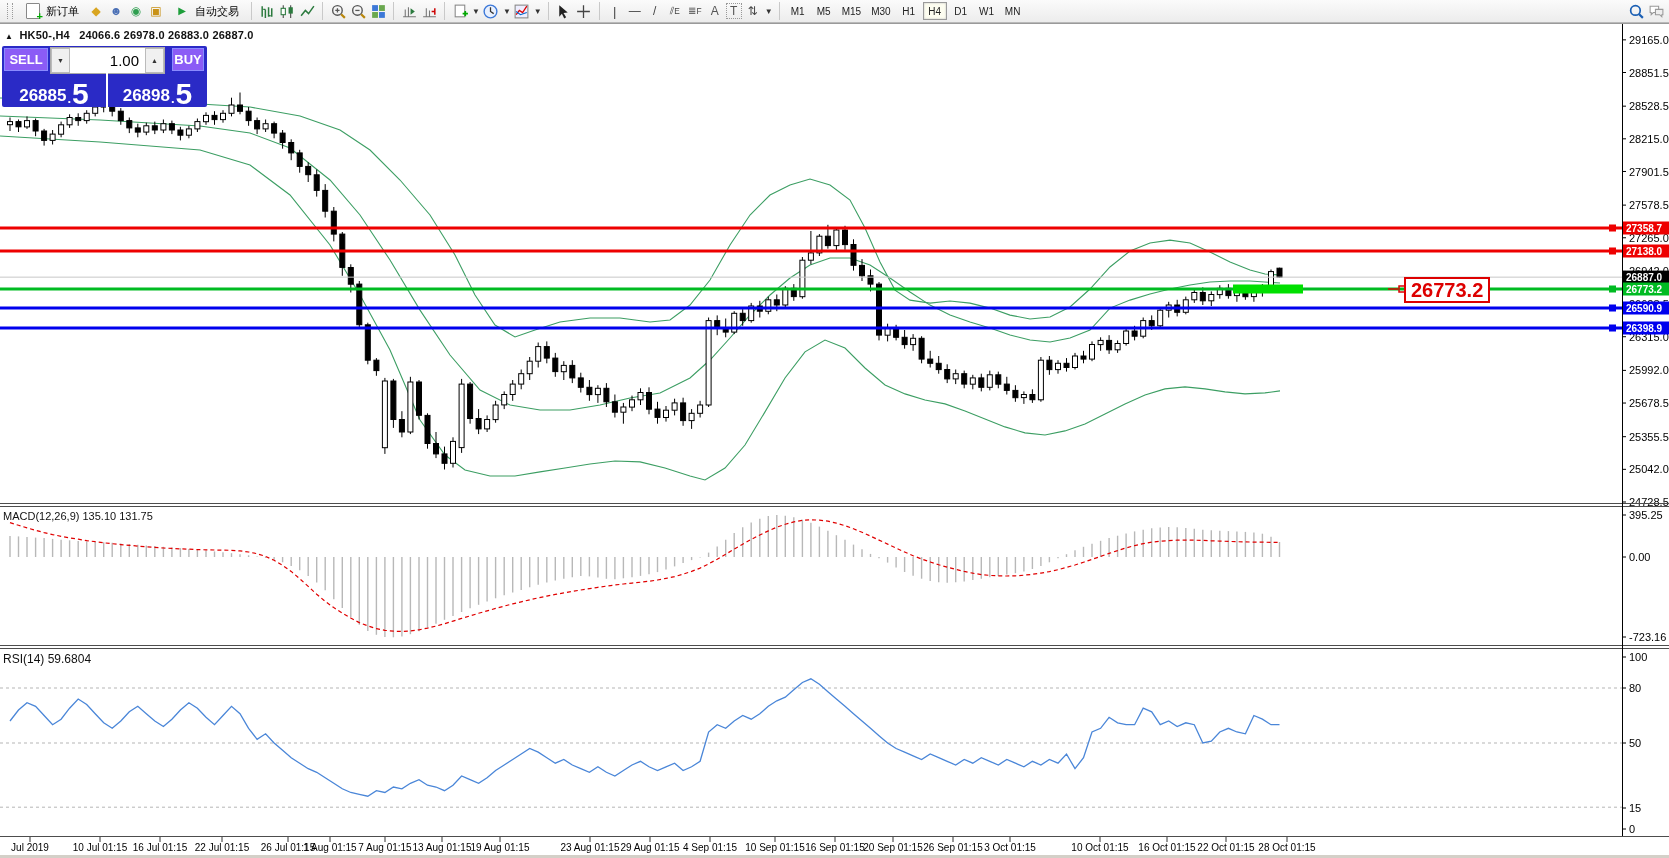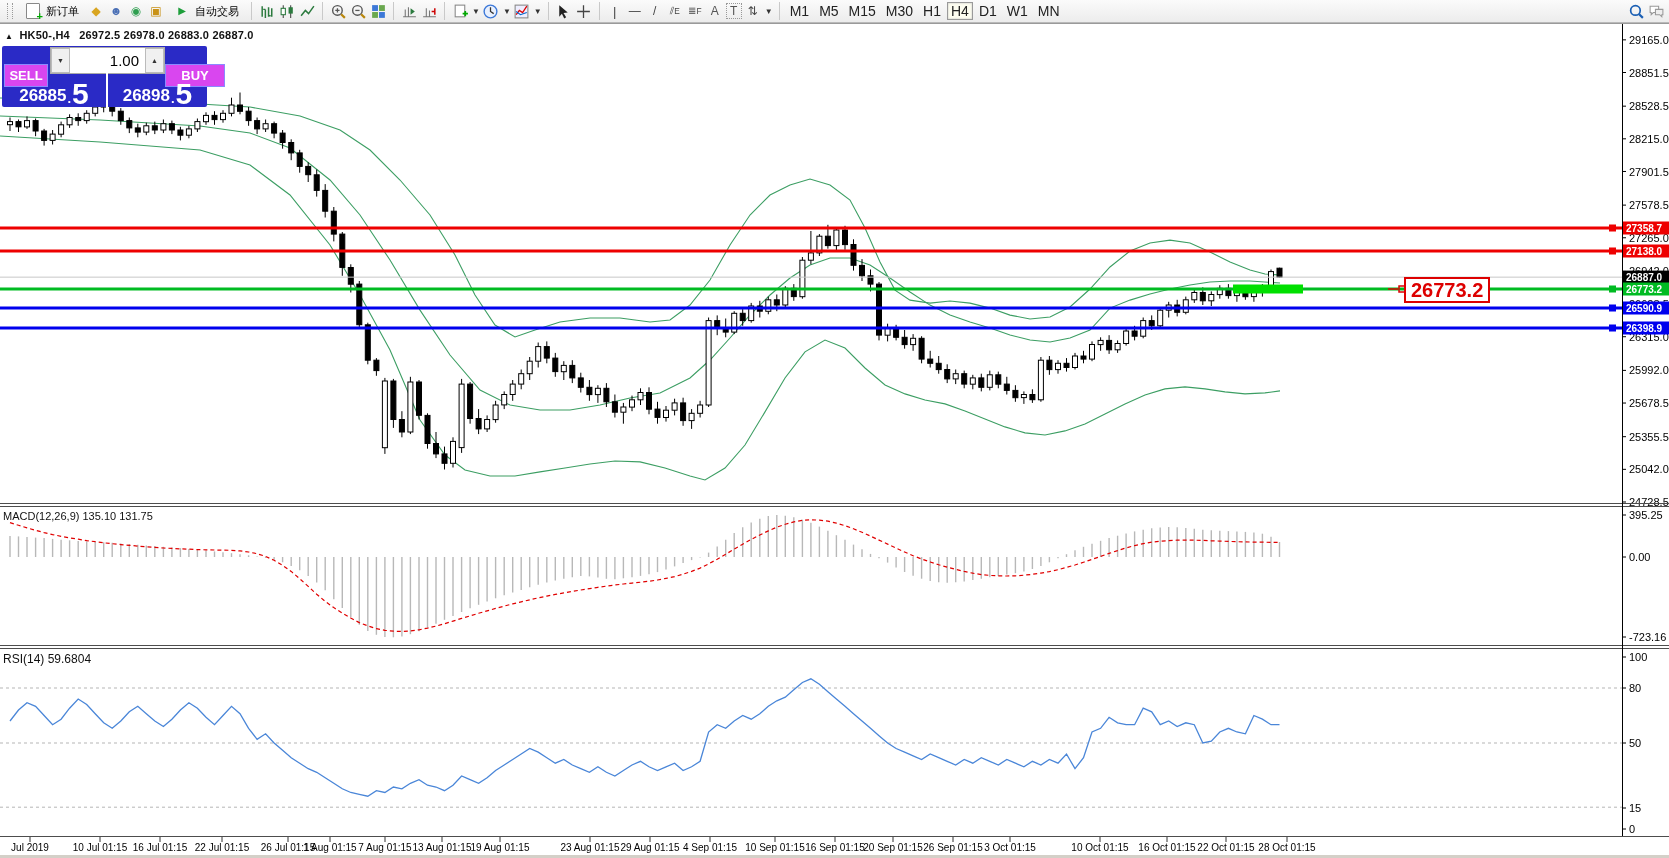--- a/index.html
+++ b/index.html
@@ -8,35 +8,35 @@
   .toolbar{position:absolute;left:0;top:0;width:1669px;height:23px;background:linear-gradient(#fbfbfb,#ececec);
     border-bottom:1px solid #b9b9b9;display:flex;align-items:center;gap:2px;padding:0 4px;box-sizing:border-box;z-index:30;font-size:11px;color:#222;}
   .grip{width:4px;height:16px;border-left:1px dotted #9a9a9a;border-right:1px dotted #9a9a9a;margin:0 3px;}
   .sep{width:1px;height:18px;background:#c9c9c9;margin:0 4px;}
   .tb{display:inline-flex;align-items:center;gap:4px;height:20px;padding:0 5px;background:transparent;border:1px solid transparent;border-radius:2px;font-size:11px;font-family:inherit;cursor:default;}
   .ico{display:inline-flex;align-items:center;justify-content:center;width:18px;height:18px;font-size:12px;line-height:1;}
   .doc{width:12px;height:14px;background:#fff;border:1px solid #888;position:relative;border-radius:1px;}
   .doc .plus{position:absolute;right:-4px;bottom:-4px;color:#0a0;font-weight:bold;font-size:11px;}
   .play{color:#1d9e3a;font-size:10px;}
   .dd{font-size:8px;color:#333;margin-left:1px;}
-  .tf{height:18px;min-width:24px;padding:0 3px;border:1px solid transparent;background:transparent;font-size:14px;font-family:inherit;color:#222;}
+  .tf{height:18px;min-width:24px;padding:0 3px;border:1px solid transparent;background:transparent;font-size:10px;font-family:inherit;color:#222;}
   .tf.active{background:#fdfdf0;border:1px solid #9a9a9a;box-shadow:inset 0 0 2px #bbb;}
   .spacer{flex:1;}
   svg.tico{width:17px;height:17px;}
   
   #chart-svg{position:absolute;left:0;top:0;z-index:1;}
   .overlay{position:absolute;z-index:10;}
   #symbol-bar{left:5px;top:29px;font-size:11px;font-weight:bold;color:#111;letter-spacing:.2px;}
   #symbol-bar .tri{font-size:8px;margin-right:3px;}
   
   #trade-panel{left:2px;top:46px;width:205px;height:61px;background:#2a2ac6;border-radius:2px;}
-  .tp-btn{position:absolute;background:#d946ef;border:1px solid #8a8aff;color:#fff;font-weight:bold;font-size:13px;
-    display:flex;align-items:center;justify-content:center;font-family:inherit;margin-top:16px;}
+  .tp-btn{position:absolute;background:#8b5cf6;border:1px solid #8a8aff;color:#fff;font-weight:bold;font-size:13px;
+    display:flex;align-items:center;justify-content:center;font-family:inherit;}
   #sell-btn{left:2px;top:2px;width:44px;height:23px;}
-  #buy-btn{left:163px;top:2px;width:60px;height:23px;}
+  #buy-btn{left:170px;top:2px;width:32px;height:23px;}
   #vol-box{position:absolute;left:48px;top:1px;width:113px;height:25px;background:#fff;border:1px solid #aaa;display:flex;}
   .spin{width:17px;background:#f0f0f0;border:1px solid #bbb;font-size:7px;color:#333;display:flex;align-items:center;justify-content:center;}
   #vol-val{flex:1;display:flex;align-items:center;justify-content:flex-end;padding-right:6px;font-size:15px;color:#000;}
   .tp-price{position:absolute;top:27px;height:33px;color:#fff;display:flex;align-items:flex-end;justify-content:center;padding-bottom:3px;}
   #sell-price{left:0;width:104px;border-right:2px solid #fff;text-align:center;}
   #buy-price{left:106px;width:99px;}
   .p-main{font-size:17px;font-weight:bold;}
   .p-dot{font-size:13px;font-weight:bold;margin:0 1px;}
   .p-big{font-size:30px;font-weight:bold;line-height:24px;}
   
@@ -795,21 +795,21 @@
       <svg class="tico" viewBox="0 0 16 16">
           <path d="M2 3h8v6H5L3 11V9H2z" fill="#fff" stroke="#999"></path>
           <path d="M7 6h7v5h-1v2l-2-2H7z" fill="#eee" stroke="#999"></path>
         </svg>
       </span>
   </div>
 
   <div class="overlay" id="symbol-bar">
     <span class="tri">▲</span>
     <span>HK50-,H4</span>
-    <span style="margin-left:6px;">26972.5 26978.0 26883.0 26887.0</span>
+    <span style="margin-left:6px;">24066.6 26978.0 26883.0 26887.0</span>
   </div>
 
   <div class="overlay" id="trade-panel">
     <button class="tp-btn" id="sell-btn">SELL</button>
     <div id="vol-box">
       <div class="spin">▼</div>
       <div id="vol-val">1.00</div>
       <div class="spin">▲</div>
     </div>
     <button class="tp-btn" id="buy-btn">BUY</button>

